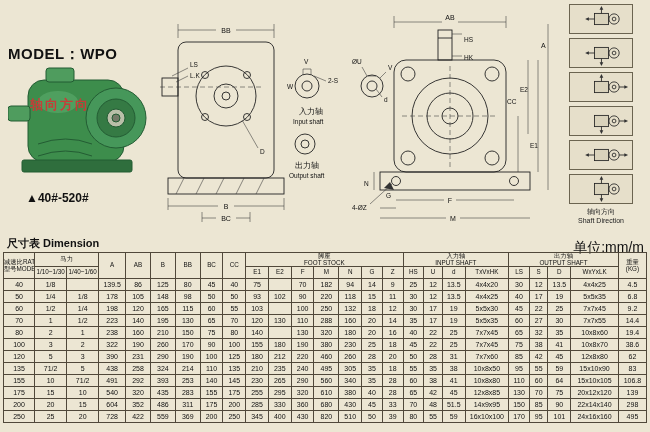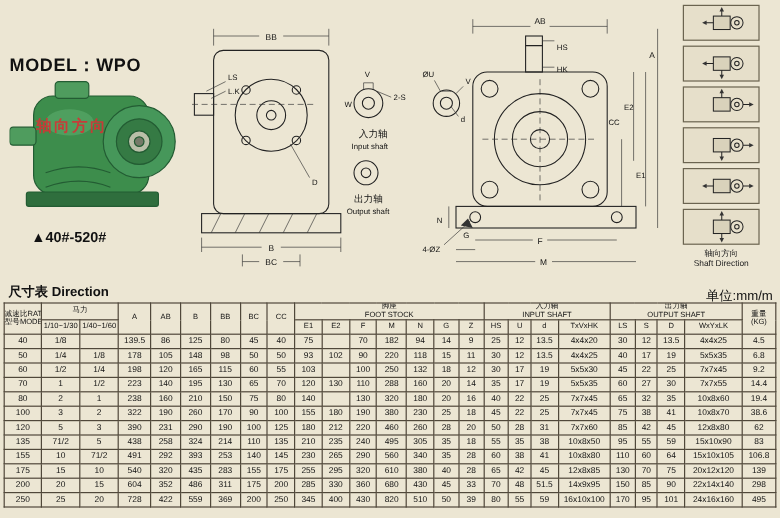--- a/index.html
+++ b/index.html
@@ -10,21 +10,21 @@
   .model-label{left:8px;top:5px;font-size:15px;font-weight:bold;letter-spacing:.5px;margin-top:40px;}
   .photo{left:8px;top:66px;width:150px;height:120px;}
   .watermark{position:absolute;left:22px;top:30px;color:#d03636;font-size:13px;
              font-weight:bold;letter-spacing:2px;opacity:.92;}
   .range-label{left:26px;top:191px;font-size:12px;font-weight:bold;}
   .shaft-panel{left:556px;top:4px;width:90px;}
   .shaft-icon{width:64px;height:30px;border:1px solid #6b6450;background:#e6dfca;margin:0 auto 4px auto;}
   .shaft-caption{text-align:center;font-size:7px;line-height:1.25;color:#222;}
   .tbl-bar{left:0;top:236px;width:650px;height:15px;}
   .tbl-title{position:absolute;left:7px;top:0;font-size:11px;font-weight:bold;}
-  .tbl-unit{position:absolute;right:6px;top:3px;font-size:11px;}
+  .tbl-unit{position:absolute;right:6px;top:3px;font-size:14px;}
   table.tbl{position:absolute;left:3px;top:252px;width:644px;border-collapse:collapse;table-layout:fixed;}
   .tbl th,.tbl td{border:1px solid #50483a;padding:0;text-align:center;font-size:7px;
                   line-height:1.05;height:12px;white-space:nowrap;overflow:hidden;font-weight:normal;}
   .tbl thead th{font-size:6.3px;}
   svg .ln{stroke:#222;stroke-width:.9;fill:none;}
   svg .thin{stroke:#333;stroke-width:.55;fill:none;}
   svg .dash{stroke-dasharray:5 3;}
   svg text{fill:#111;font-family:"Liberation Sans",sans-serif;}
   .t65{font-size:6.5px;}.t7{font-size:7px;}.t8{font-size:8px;}
   .mid{text-anchor:middle;}
@@ -259,21 +259,21 @@
     </div>
     <div class="shaft-caption">
       <div>轴向方向</div>
       <div>Shaft Direction</div>
     </div>
   </div>
 
   <div class="abs tbl-bar">
     <div class="tbl-title">
       <span>尺寸表</span>
-      <span>Direction</span>
+      <span>Dimension</span>
     </div>
     <div class="tbl-unit">单位:mm/m</div>
   </div>
 
   <table class="tbl">
     <colgroup>
       <col style="width:30px">
         <col style="width:31px">
         <col style="width:31px">
       <col style="width:26px">

